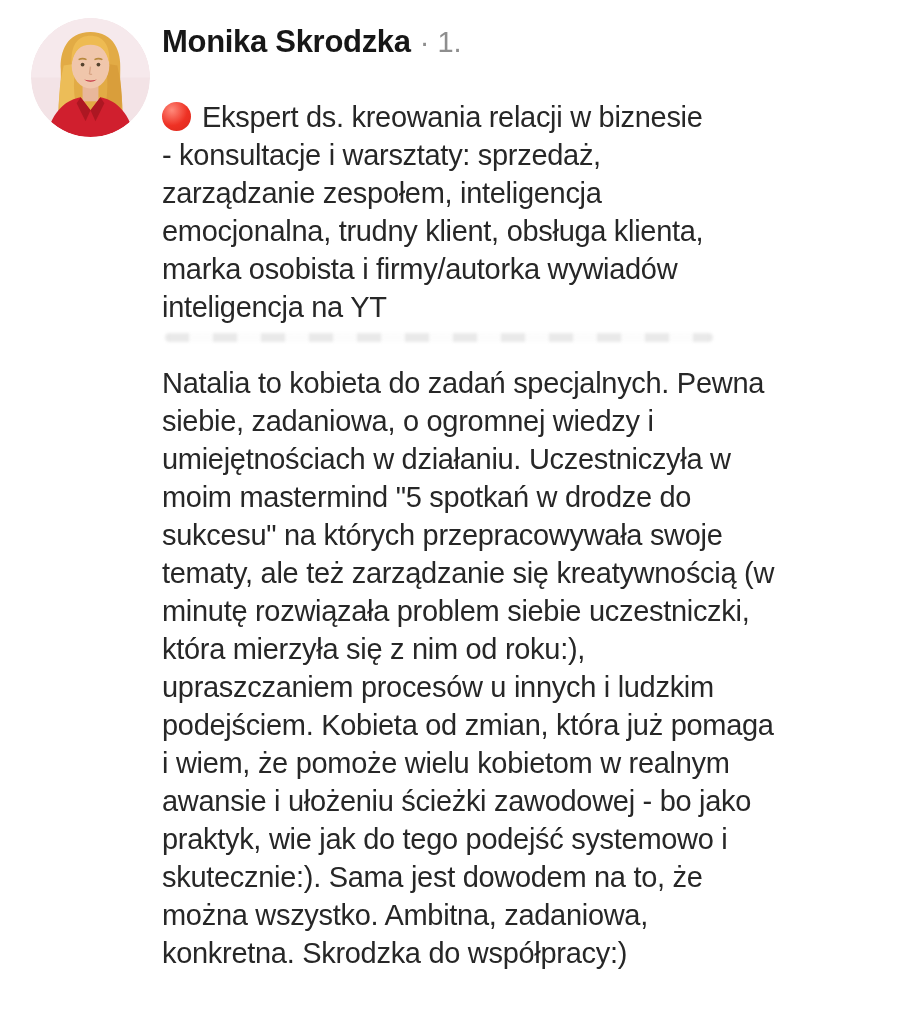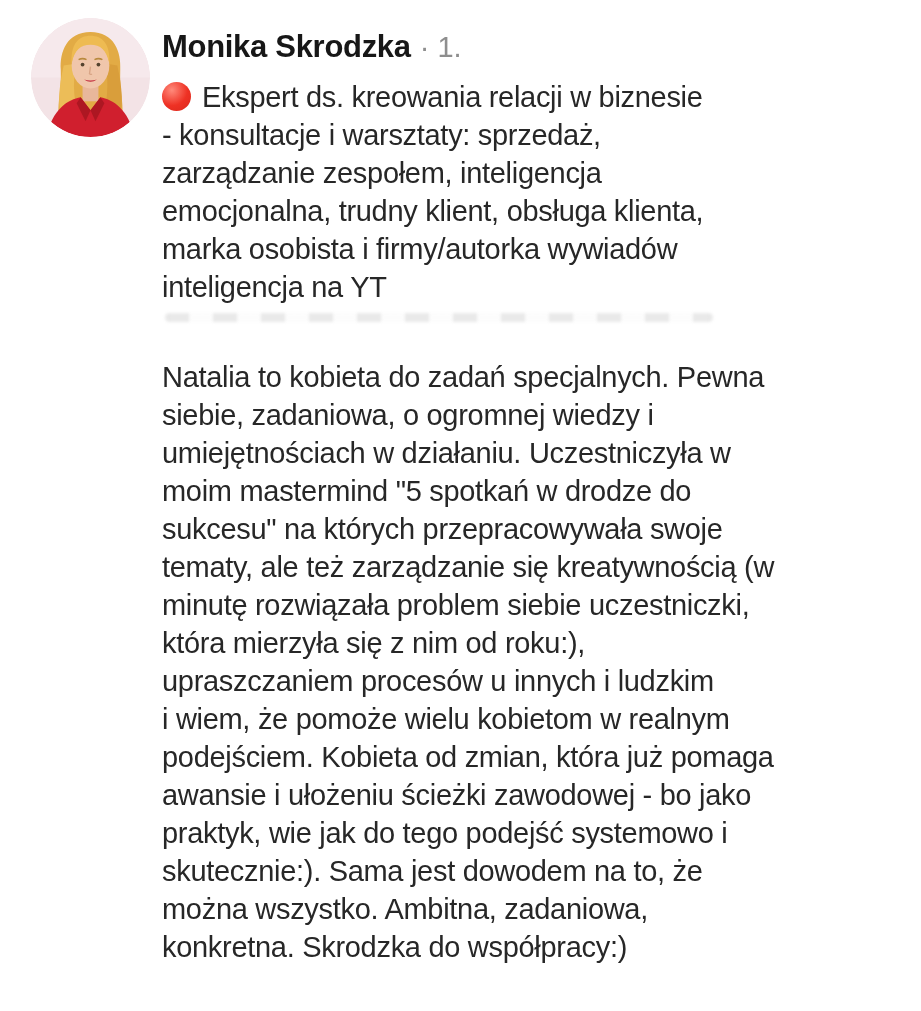--- a/index.html
+++ b/index.html
@@ -31,38 +31,38 @@
   }
   .avatar svg { display: block; }
   .content {
     position: absolute;
     left: 162px;
     top: 28px;
     width: 748px;
   }
   .author-row {
     white-space: nowrap;
-    line-height: 38px;
+    line-height: 28px;
     height: 38px;
   }
   .author-name {
     font-size: 31px;
     font-weight: 700;
     color: var(--name-text, #171717);
     letter-spacing: -0.3px;
     cursor: pointer;
   }
   .connection-degree {
     font-size: 29px;
     font-weight: 400;
     color: var(--meta-text, #8e8e8e);
     margin-left: 9px;
   }
   .headline {
-    margin-top: 12px;
+    margin-top: 32px;
     font-size: 29px;
     line-height: 38px;
     color: var(--body-text, #272727);
     letter-spacing: -0.3px;
   }
   .text-line {
     white-space: nowrap;
     height: 38px;
   }
   .red-dot {
@@ -80,21 +80,21 @@
     width: 548px;
     height: 9px;
     border-radius: 5px;
     background: repeating-linear-gradient(90deg,
       rgba(140,140,140,0.38) 0px, rgba(140,140,140,0.38) 24px,
       rgba(200,200,200,0.10) 24px, rgba(200,200,200,0.10) 48px);
     filter: blur(1.6px);
     opacity: 0.5;
   }
   .body-text {
-    margin-top: 36px;
+    margin-top: 22px;
     font-size: 29px;
     line-height: 38px;
     color: var(--body-text, #272727);
     letter-spacing: -0.3px;
   }
 </style>
 </head>
 <body>
 
 <div class="post">
@@ -163,22 +163,22 @@
     <div class="body-text">
         <div class="text-line">Natalia to kobieta do zadań specjalnych. Pewna</div>
         <div class="text-line">siebie, zadaniowa, o ogromnej wiedzy i</div>
         <div class="text-line">umiejętnościach w działaniu. Uczestniczyła w</div>
         <div class="text-line">moim mastermind "5 spotkań w drodze do</div>
         <div class="text-line">sukcesu" na których przepracowywała swoje</div>
         <div class="text-line">tematy, ale też zarządzanie się kreatywnością (w</div>
         <div class="text-line">minutę rozwiązała problem siebie uczestniczki,</div>
         <div class="text-line">która mierzyła się z nim od roku:),</div>
         <div class="text-line">upraszczaniem procesów u innych i ludzkim</div>
+        <div class="text-line">podejściem. Kobieta od zmian, która już pomaga</div>
         <div class="text-line">i wiem, że pomoże wielu kobietom w realnym</div>
-        <div class="text-line">podejściem. Kobieta od zmian, która już pomaga</div>
         <div class="text-line">awansie i ułożeniu ścieżki zawodowej - bo jako</div>
         <div class="text-line">praktyk, wie jak do tego podejść systemowo i</div>
         <div class="text-line">skutecznie:). Sama jest dowodem na to, że</div>
         <div class="text-line">można wszystko. Ambitna, zadaniowa,</div>
         <div class="text-line">konkretna. Skrodzka do współpracy:)</div>
       </div>
 
   </div>
 </div>
 

